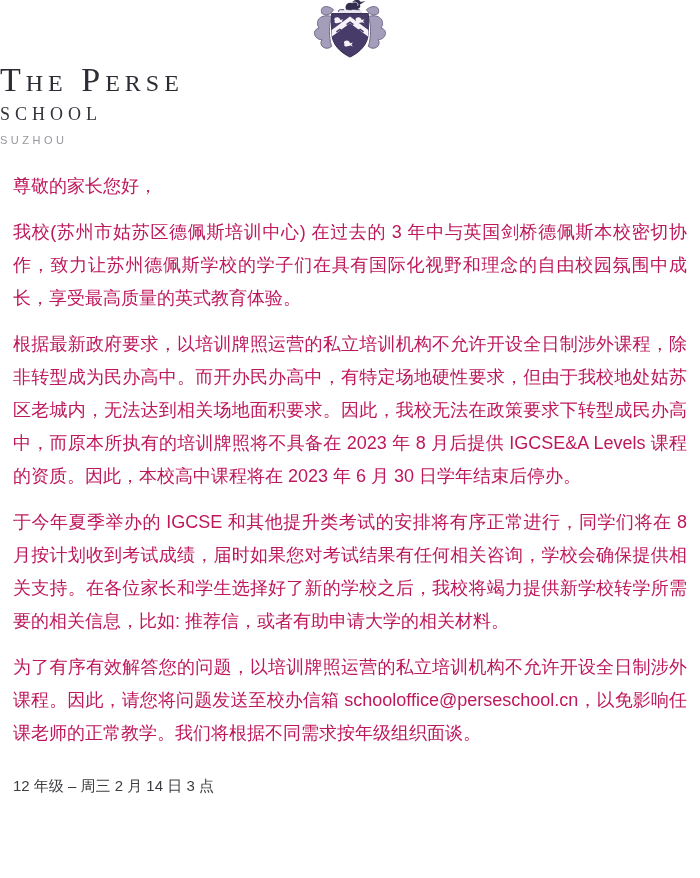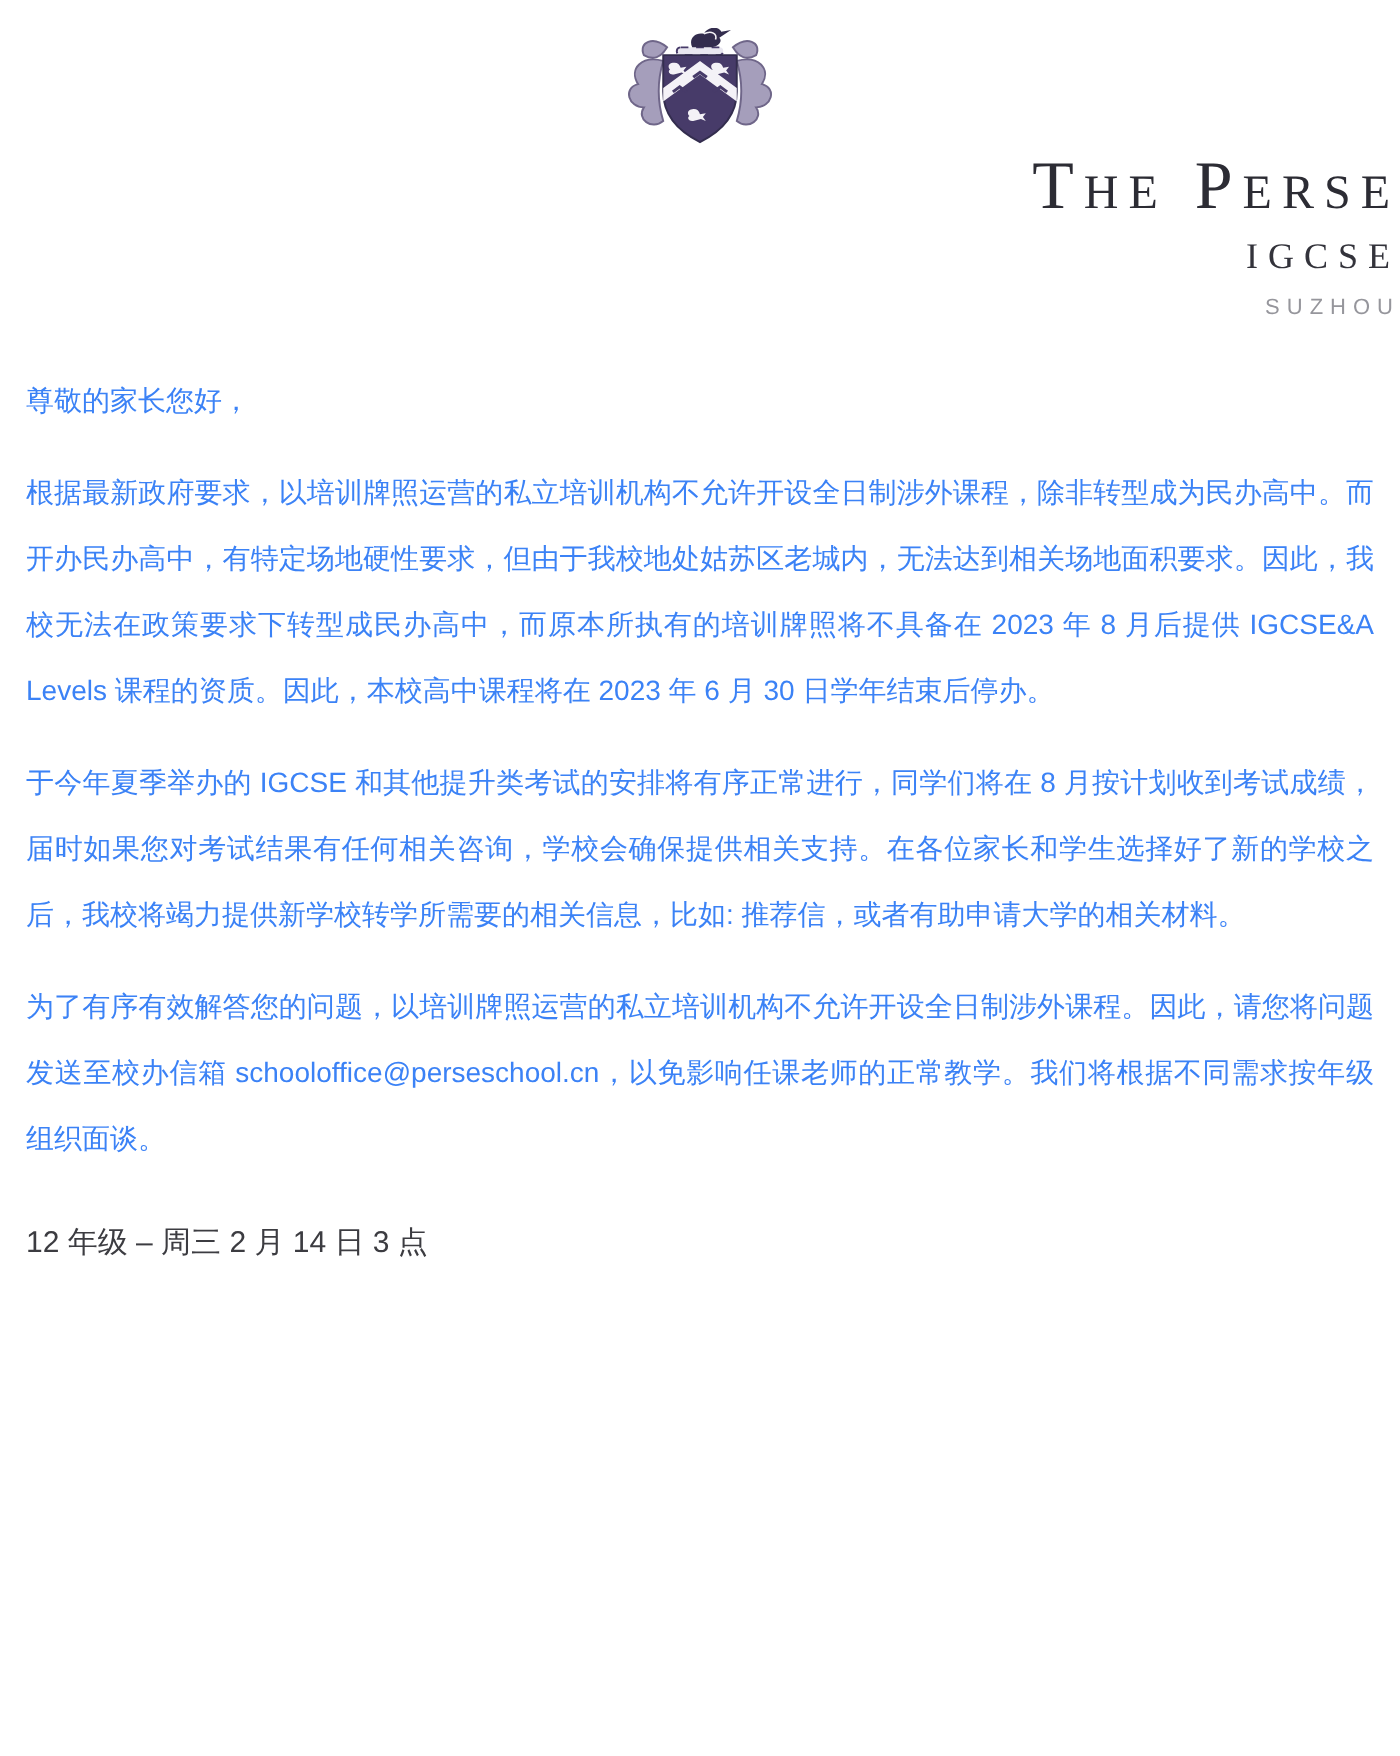--- a/index.html
+++ b/index.html
@@ -7,22 +7,22 @@
   .page {
     width: 700px;
     height: 878px;
     margin: 0 auto;
     background: #ffffff;
     overflow: hidden;
     font-family: "Liberation Sans", sans-serif;
   }
   
   .letterhead {
-    text-align: right;
-    padding-top: 14px;
+    text-align: left;
+    padding-top: 0px;
   }
   .crest {
     display: block;
     margin: 0 auto;
     width: 100px;
     height: 60px;
   }
   .school-name {
     font-family: "Liberation Serif", serif;
     font-variant: small-caps;
@@ -45,23 +45,23 @@
     font-family: "Liberation Sans", sans-serif;
     font-size: 11px;
     line-height: 15px;
     letter-spacing: 3.5px;
     color: #96969c;
     margin-top: 7px;
   }
   
   .letter {
     padding: 22px 13px 0 13px;
-    font-size: 14px;
+    font-size: 18px;
     line-height: 33px;
-    color: #3b82f6;
+    color: #be185d;
     text-align: justify;
   }
   .letter p { margin: 0 0 13px 0; }
   .salutation { text-align: left; }
   
   .schedule {
     padding: 8px 13px 0 13px;
     font-size: 15px;
     line-height: 30px;
     color: #3c3c41;
@@ -102,26 +102,27 @@
       </g>
 
       <g fill="#f4f2f7">
         <path d="M36 18 c-2 0 -3 2 -1.5 3.5 c-1.5 1 0 3 2 2.5 l4 -1 l2.5 1 l-1.5 -2 l1.5 -2 l-3 0.6 C39.5 18.6 38 17.6 36 18 Z"></path>
         <path d="M58 18 c-2 0 -3 2 -1.5 3.5 c-1.5 1 0 3 2 2.5 l4 -1 l2.5 1 l-1.5 -2 l1.5 -2 l-3 0.6 C61.5 18.6 60 17.6 58 18 Z"></path>
         <path d="M46 42 c-2 0 -3 2 -1.5 3.5 c-1.5 1 0 3 2 2.5 l4 -1 l2.5 1 l-1.5 -2 l1.5 -2 l-3 0.6 C49.5 42.6 48 41.6 46 42 Z"></path>
       </g>
     </svg>
 
     <div class="school-name">The Perse</div>
-    <div class="school-type">IGCSE</div>
+    <div class="school-type">SCHOOL</div>
     <div class="campus">SUZHOU</div>
   </div>
 
   <div class="letter">
     <p class="salutation">尊敬的家长您好，</p>
+    <p>我校(苏州市姑苏区德佩斯培训中心) 在过去的 3 年中与英国剑桥德佩斯本校密切协作，致力让苏州德佩斯学校的学子们在具有国际化视野和理念的自由校园氛围中成长，享受最高质量的英式教育体验。</p>
     <p>根据最新政府要求，以培训牌照运营的私立培训机构不允许开设全日制涉外课程，除非转型成为民办高中。而开办民办高中，有特定场地硬性要求，但由于我校地处姑苏区老城内，无法达到相关场地面积要求。因此，我校无法在政策要求下转型成民办高中，而原本所执有的培训牌照将不具备在 2023 年 8 月后提供 IGCSE&amp;A Levels 课程的资质。因此，本校高中课程将在 2023 年 6 月 30 日学年结束后停办。</p>
     <p>于今年夏季举办的 IGCSE 和其他提升类考试的安排将有序正常进行，同学们将在 8 月按计划收到考试成绩，届时如果您对考试结果有任何相关咨询，学校会确保提供相关支持。在各位家长和学生选择好了新的学校之后，我校将竭力提供新学校转学所需要的相关信息，比如: 推荐信，或者有助申请大学的相关材料。</p>
     <p>为了有序有效解答您的问题，以培训牌照运营的私立培训机构不允许开设全日制涉外课程。因此，请您将问题发送至校办信箱 schooloffice@perseschool.cn，以免影响任课老师的正常教学。我们将根据不同需求按年级组织面谈。</p>
   </div>
 
   <div class="schedule">
     <div>12 年级 – 周三 2 月 14 日 3 点</div>
 
   </div>
 

